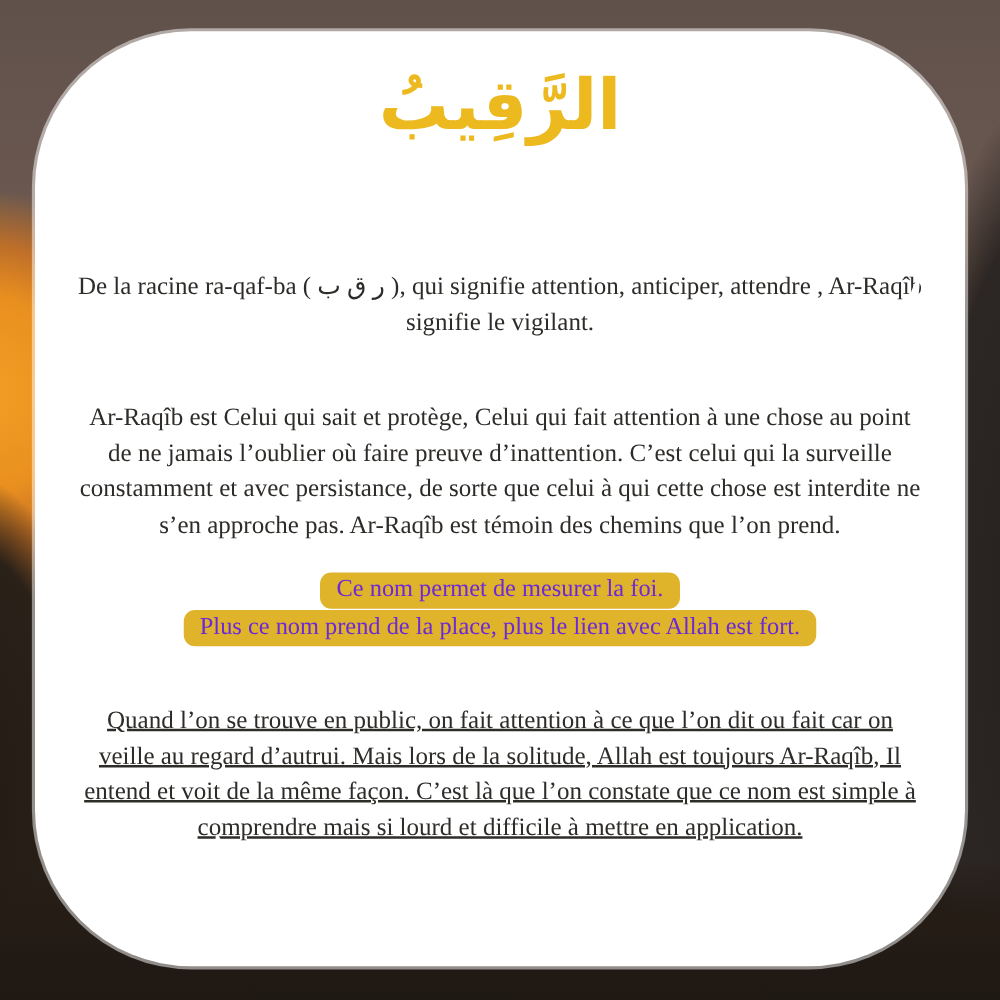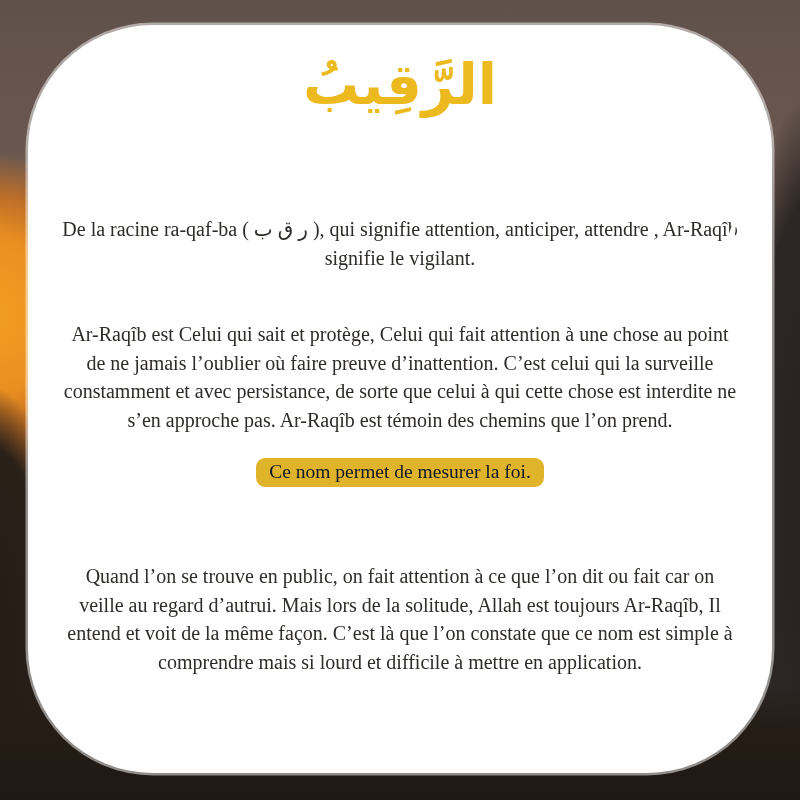--- a/index.html
+++ b/index.html
@@ -45,48 +45,49 @@
           font-family:"DejaVu Sans",sans-serif;
           font-size:56px;font-weight:bold;color:var(--gold);}
 
   .subtitle{top:111px;font-size:17.5px;letter-spacing:0.4px;
             color:var(--gold);font-weight:normal;}
 
   .para{font-size:20px;line-height:28.5px;color:var(--text-dark);
         font-family:"Liberation Serif","DejaVu Sans",serif;}
   .p1{top:190px;}
   .p2{top:295px;}
-  .p3{top:537px;}
+  .p3{top:537px;text-decoration:underline;}
 
   .highlight{top:433px;}
   .hl-line{display:block;}
   .hl-line + .hl-line{margin-top:1px;}
   .hl-line .hl-pill{display:inline-block;background:var(--highlight-bg);
         border-radius:9px;padding:2px 13px 3px 13px;
-        font-size:19.5px;line-height:24px;color:#0f172a;
+        font-size:19.5px;line-height:24px;color:#6d28d9;
         font-family:"Liberation Serif","DejaVu Sans",serif;}
 </style>
 </head>
 <body>
 
 <div class="stage">
 
   <div class="bg"></div>
 
   <div class="card">
 
     <div class="block arabic">الرَّقِيبُ</div>
 
 
     <div class="block para p1">De la racine ra-qaf-ba ( ر ق ب ), qui signifie attention, anticiper, attendre , Ar-Raqîb signifie le vigilant.</div>
 
     <div class="block para p2">Ar-Raqîb est Celui qui sait et protège, Celui qui fait attention à une chose au point de ne jamais l’oublier où faire preuve d’inattention. C’est celui  qui la surveille constamment et avec persistance, de sorte que celui à qui cette chose est interdite ne s’en approche pas.  Ar-Raqîb est témoin des chemins que l’on prend.</div>
 
     <div class="block highlight">
       <span class="hl-line"><span class="hl-pill">Ce nom permet de mesurer la foi.</span></span>
+      <span class="hl-line"><span class="hl-pill">Plus ce nom prend de la place, plus le lien avec Allah est fort.</span></span>
     </div>
 
     <div class="block para p3">Quand l’on se trouve en public, on fait attention à ce que l’on dit ou fait car on veille au regard d’autrui. Mais lors de la solitude, Allah est toujours Ar-Raqîb, Il entend et voit de la même façon. C’est là que l’on constate que ce nom est simple à comprendre mais si lourd et difficile à mettre en application.</div>
 
     <div class="brush b1"></div>
     <div class="brush b2"></div>
     <div class="brush b3"></div>
     <div class="brush b4"></div>
   </div>
 

